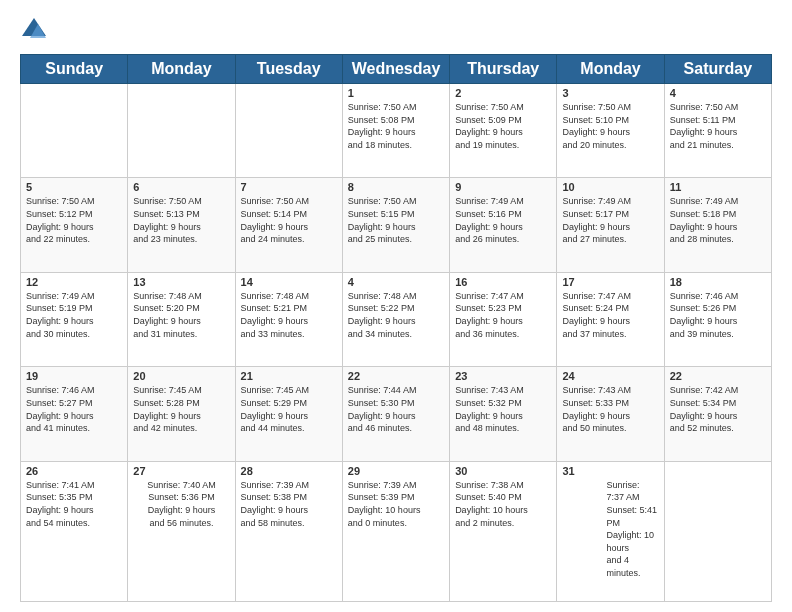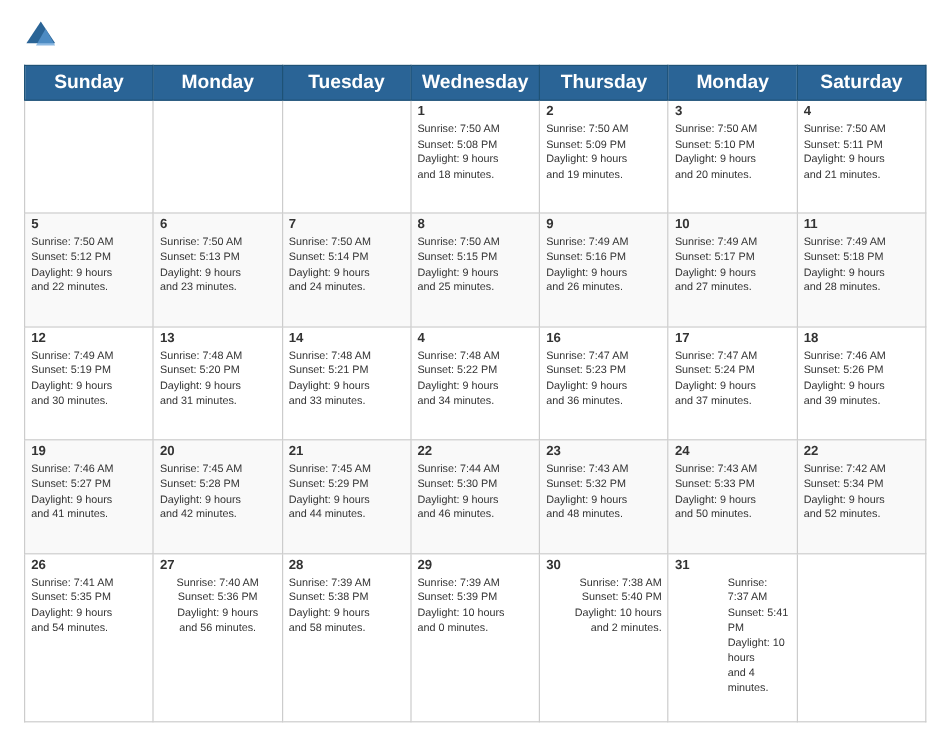--- a/index.html
+++ b/index.html
@@ -346,21 +346,21 @@
           </td>
           <td>
             <span class="day-num">29</span>
             <div class="day-info" style="white-space: pre-line;">Sunrise: 7:39 AM
 Sunset: 5:39 PM
 Daylight: 10 hours
 and 0 minutes.</div>
           </td>
           <td>
             <span class="day-num">30</span>
-            <div class="day-info" style="white-space: pre-line; text-align: right;">Sunrise: 7:38 AM
+            <div class="day-info" style="white-space: pre-line;">Sunrise: 7:38 AM
 Sunset: 5:40 PM
 Daylight: 10 hours
 and 2 minutes.</div>
           </td>
           <td>
             <span class="day-num">31</span>
             <div class="day-info" style="white-space: pre-line; margin-left: 44px;">Sunrise: 7:37 AM
 Sunset: 5:41 PM
 Daylight: 10 hours
 and 4 minutes.</div>

